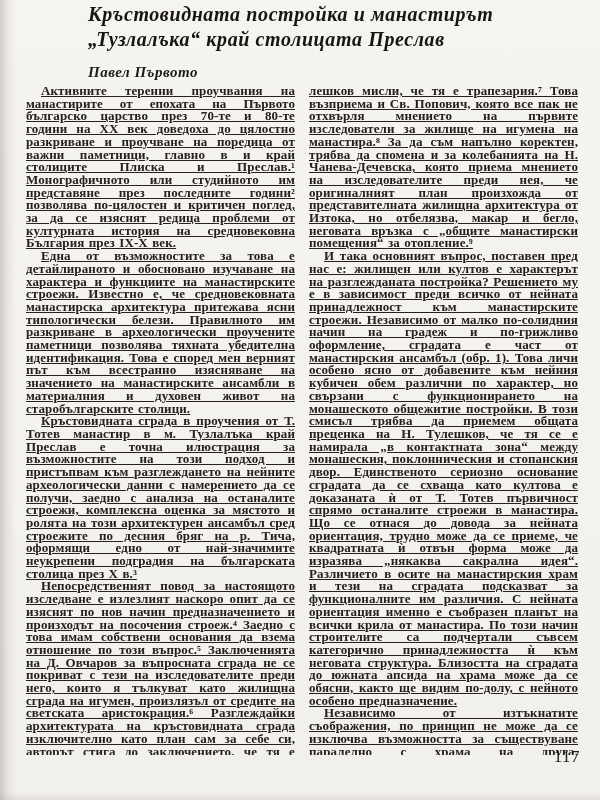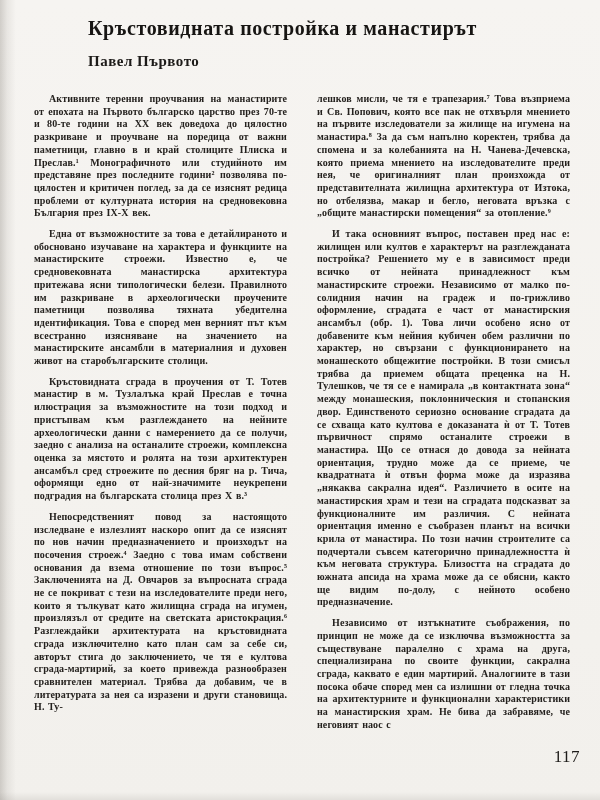--- a/index.html
+++ b/index.html
@@ -28,22 +28,23 @@
   .bottom-shade {
     position: absolute;
     left: 0; bottom: 0;
     width: 100%; height: 8px;
     background: linear-gradient(0deg, rgba(110,104,96,0.12), rgba(110,104,96,0));
     pointer-events: none;
   }
   header.article-head {
     position: absolute;
     left: 88px;
-    top: 16px;
+    top: 2px;
     width: 490px;
+    font-style: italic;
   }
   h1.title {
     margin: 0;
     font-size: 20px;
     line-height: 25px;
     font-weight: 700;
     letter-spacing: 0.6px;
     color: #171513;
   }
   .author {
@@ -62,29 +63,30 @@
     display: flex;
     gap: 14px;
     overflow: hidden;
   }
   .col {
     width: 269px;
     height: 100%;
     overflow: hidden;
   }
   .col p {
-    margin: 8px;
-    font-size: 10px;
+    margin: 0;
+    font-size: 13px;
     line-height: 12.7px;
     font-weight: 700;
     text-align: justify;
     text-indent: 15px;
     letter-spacing: 0.1px;
     word-spacing: 1px;
     color: #24211e;
+    text-decoration: underline;
   }
   .col p.no-indent { text-indent: 0; }
   .page-number {
     position: absolute;
     right: 20px;
     bottom: 33px;
     font-size: 17px;
     font-weight: 400;
     letter-spacing: 0.5px;
     color: #1d1b19;
@@ -94,20 +96,21 @@
 <body>
 
 <div class="page">
 
   <div class="edge-shadow"></div>
   <div class="bottom-shade"></div>
 
   <header class="article-head">
     <h1 class="title">
       <span>Кръстовидната постройка и манастирът</span><br>
+      <span>„Тузлалъка“ край столицата Преслав</span>
     </h1>
     <div class="author">Павел Първото</div>
   </header>
 
   <main class="columns">
     <div class="col">
       <p>Активните теренни проучвания на манастирите от епохата на Първото българско царство през 70-те и 80-те години на XX век доведоха до цялостно разкриване и проучване на поредица от важни паметници, главно в и край столиците Плиска и Преслав.¹ Монографичното или студийното им представяне през последните години² позволява по-цялостен и критичен поглед, за да се изяснят редица проблеми от културната история на средновековна България през IX-X век.</p>
       <p>Една от възможностите за това е детайлираното и обосновано изучаване на характера и функциите на манастирските строежи. Известно е, че средновековната манастирска архитектура притежава ясни типологически белези. Правилното им разкриване в археологически проучените паметници позволява тяхната убедителна идентификация. Това е според мен верният път към всестранно изясняване на значението на манастирските ансамбли в материалния и духовен живот на старобългарските столици.</p>
       <p>Кръстовидната сграда в проучения от Т. Тотев манастир в м. Тузлалъка край Преслав е точна илюстрация за възможностите на този подход и пристъпвам към разглеждането на нейните археологически данни с намерението да се получи, заедно с анализа на останалите строежи, комплексна оценка за мястото и ролята на този архитектурен ансамбъл сред строежите по десния бряг на р. Тича, оформящи едно от най-значимите неукрепени подградия на българската столица през X в.³</p>
       <p>Непосредственият повод за настоящото изследване е излезлият наскоро опит да се изяснят по нов начин предназначението и произходът на посочения строеж.⁴ Заедно с това имам собствени основания да взема отношение по този въпрос.⁵ Заключенията на Д. Овчаров за въпросната сграда не се покриват с тези на изследователите преди него, които я тълкуват като жилищна сграда на игумен, произлязъл от средите на светската аристокрация.⁶ Разглеждайки архитектурата на кръстовидната сграда изключително като план сам за себе си, авторът стига до заключението, че тя е култова сграда-мартирий, за което привежда разнообразен сравнителен материал. Трябва да добавим, че в литературата за нея са изразени и други становища. Н. Ту-</p>

